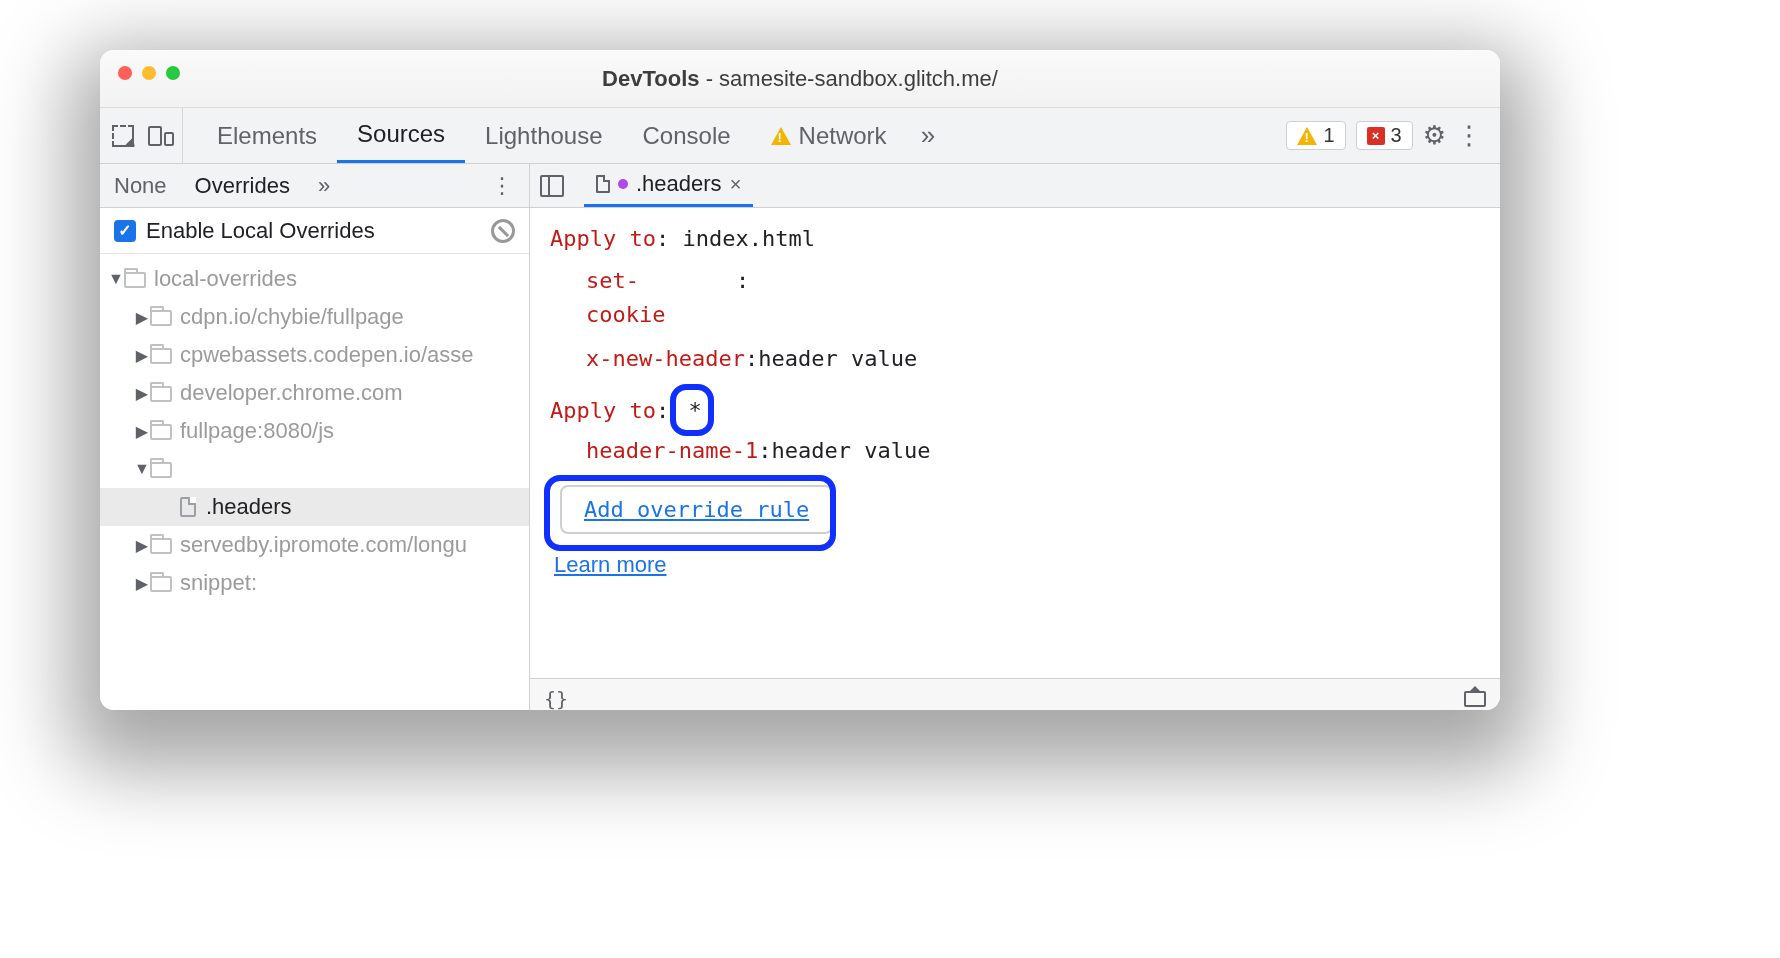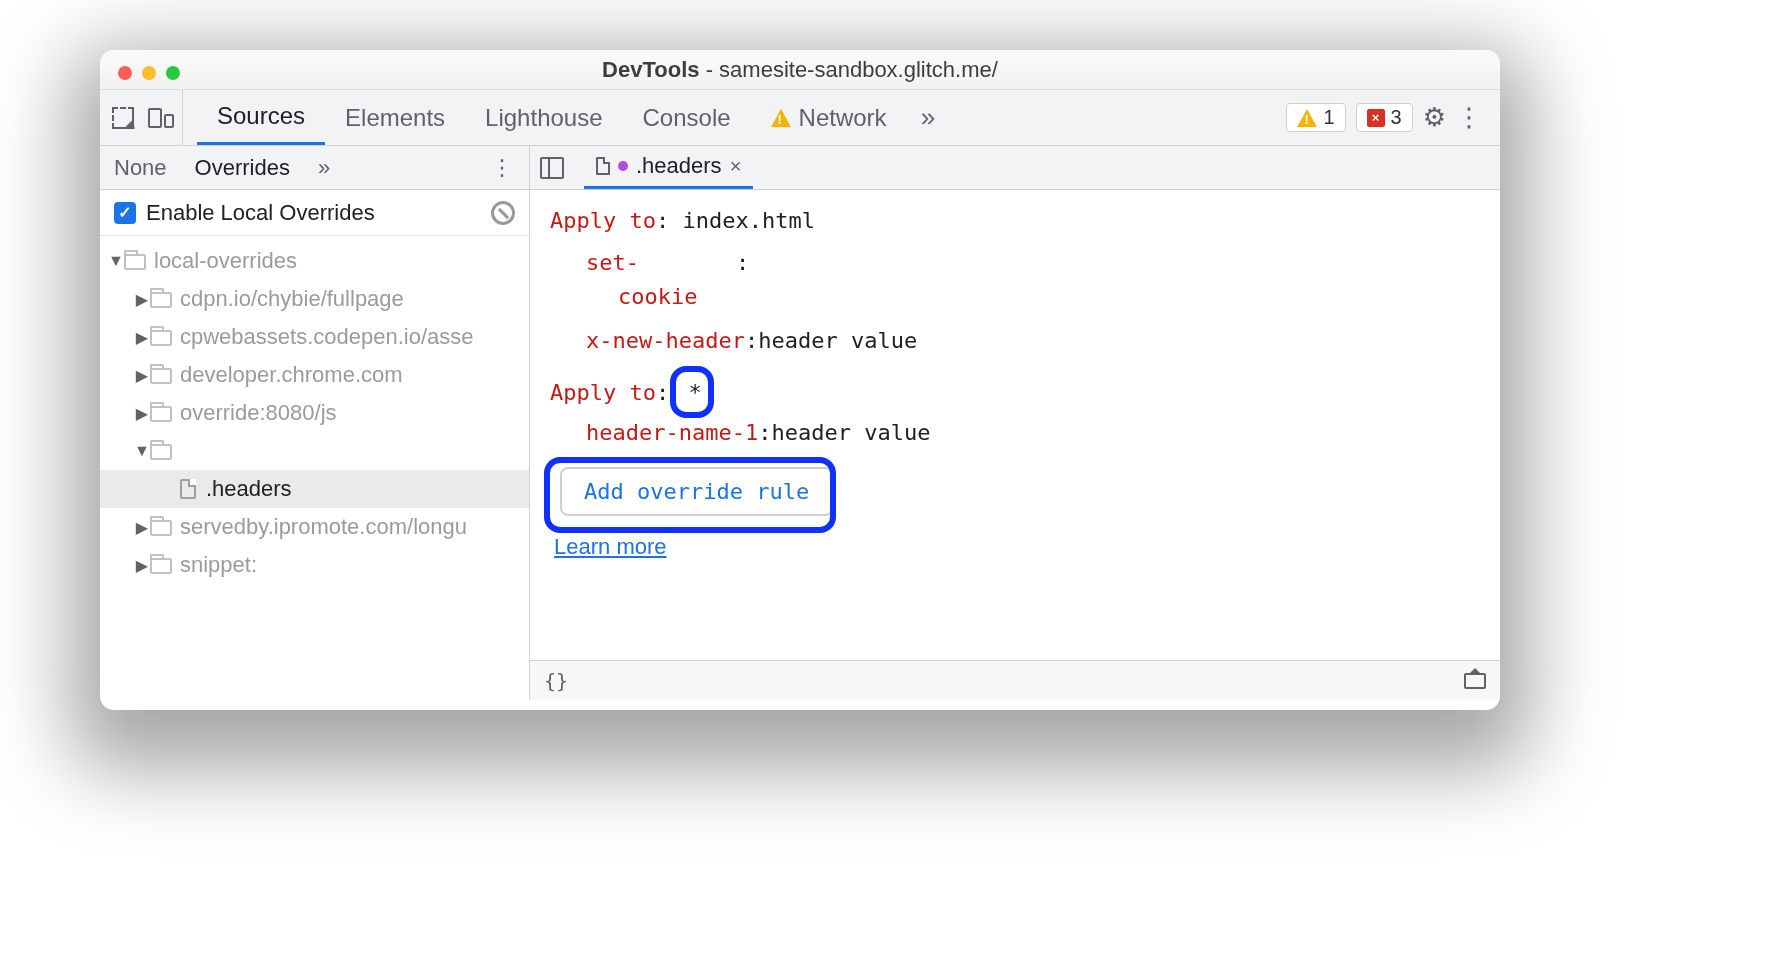--- a/index.html
+++ b/index.html
@@ -5,21 +5,21 @@
   * { box-sizing: border-box; margin: 0; padding: 0; }
   html, body { width: 1780px; height: 958px; background: transparent; font-family: "Helvetica Neue", Arial, sans-serif; }
   .stage { position: relative; width: 1780px; height: 958px; }
   .window {
     position: absolute; left: 100px; top: 50px; width: 1400px; height: 660px;
     background: #fff; border-radius: 14px; overflow: hidden;
     box-shadow: 0 30px 80px 30px rgba(0,0,0,0.35);
   }
   
   .titlebar {
-    height: 40px; background: linear-gradient(#fafafa,#f2f2f2);
+    height: 58px; background: linear-gradient(#fafafa,#f2f2f2);
     border-bottom: 1px solid #dcdcdc; display: flex; align-items: center;
     position: relative;
   }
   .traffic { position:absolute; left:18px; top:16px; display:flex; gap:10px; }
   .dot { width:14px; height:14px; border-radius:50%; }
   .dot.red{background:#ff5f57;} .dot.yellow{background:#febc2e;} .dot.green{background:#28c840;}
   .title { width:100%; text-align:center; font-size:22px; color:#3d3d3d; font-weight:600; }
   .title .thin { font-weight:400; }
 
   
@@ -75,21 +75,21 @@
   .ed-filetab .close-x{font-size:20px; color:#5f6368;}
 
   .ed-body{ flex:1; font-family: Menlo, Consolas, monospace; font-size:22px; color:#202124; padding:14px 20px; line-height:1.55; position:relative;}
   .kw{color:#c41a16;}
   .colon{color:#202124;}
   .val{color:#202124;}
   .hdr-row{display:flex; align-items:flex-start;}
   .hdr-key{color:#c41a16; min-width:140px; text-align:left;}
   .hdr-sep{padding:0 10px;}
   .wrap-val{max-width:630px;}
-  .rule-btn{display:inline-block; margin-top:16px; border:2px solid #cfcfcf; border-radius:8px; padding:10px 22px; color:#1a73e8; font-family:inherit; font-size:22px; background:#fff; font-weight:500;}
+  .rule-btn{display:inline-block; margin-top:16px; border:2px solid #cfcfcf; border-radius:8px; padding:10px 22px; color:#1a73e8; font-family:inherit; font-size:22px; background:#fff; font-weight:500;text-decoration:underline;}
   .highlight-ring{position:absolute; border:6px solid #1030ff; border-radius:16px; pointer-events:none;}
   .learn{color:#1a73e8; text-decoration:underline; font-family: "Helvetica Neue", Arial, sans-serif; font-size:22px; display:inline-block; margin-top:14px; margin-left:4px;}
 
   .ed-footer{height:40px; border-top:1px solid #d0d0d0; background:#f7f7f7; display:flex; align-items:center; padding:0 14px; font-family:Menlo,monospace; color:#5f6368; font-size:20px;}
   .ed-footer .drawer-ico{margin-left:auto; width:22px; height:16px; border:2px solid #5f6368; border-radius:2px; position:relative;}
   .ed-footer .drawer-ico::before{content:"";position:absolute;left:3px;right:3px;top:-7px;height:0;border-left:6px solid transparent;border-right:6px solid transparent;border-bottom:6px solid #5f6368;}
 
   
   .insp-ico{width:22px;height:22px;border:2px dashed #5f6368;border-right-style:solid;border-bottom-style:solid;position:relative;}
   .insp-ico::after{content:"";position:absolute;right:-4px;bottom:-4px;width:0;height:0;border-left:8px solid #5f6368;border-top:5px solid transparent;border-bottom:5px solid transparent;transform:rotate(45deg);}
@@ -121,22 +121,22 @@
 
     <div class="toolbar">
       <div class="tb-left">
         <div class="insp-ico"></div>
         <div class="device-ico">
             <div class="a"></div>
             <div class="b"></div>
           </div>
       </div>
       <div class="tb-tabs">
+        <div class="panel-tab">Elements</div>
         <div class="panel-tab active">Sources</div>
-        <div class="panel-tab">Elements</div>
         <div class="panel-tab">Lighthouse</div>
         <div class="panel-tab">Console</div>
         <div class="panel-tab warn-ico">
           <span class="warn-tri"></span>
           <span>Network</span>
         </div>
         <div class="chevrons">»</div>
       </div>
       <div class="tb-right">
         <div class="badge">
@@ -186,21 +186,21 @@
             <span class="tree-label">cpwebassets.codepen.io/asse</span>
           </div>
           <div class="tree-row" style="padding-left:34px;">
             <span class="disclosure">▶</span>
               <span class="folder-ico"></span>
             <span class="tree-label">developer.chrome.com</span>
           </div>
           <div class="tree-row" style="padding-left:34px;">
             <span class="disclosure">▶</span>
               <span class="folder-ico"></span>
-            <span class="tree-label">override:8080/js</span>
+            <span class="tree-label">fullpage:8080/js</span>
           </div>
           <div class="tree-row" style="padding-left:34px;">
             <span class="disclosure">▼</span>
               <span class="folder-ico"></span>
           </div>
           <div class="tree-row sel" style="padding-left:80px;">
             <span class="file-ico"></span>
             <span class="tree-label" style="color:#202124;">.headers</span>
           </div>
           <div class="tree-row" style="padding-left:34px;">
@@ -228,21 +228,21 @@
         </div>
 
         <div class="ed-body">
           
           <div>
             <span class="kw">Apply to</span><span class="colon">: </span>
             <span class="val">index.html</span>
           </div>
           <div class="hdr-row" style="padding-left:36px; margin-top:8px;">
             <div class="hdr-key" style="width:110px;">
-              <span style="color:#c41a16;">set-</span><br><span style="color:#c41a16;margin-left:32px;">cookie</span>
+              <span style="color:#c41a16;">set-</span><br><span style="color:#c41a16;">cookie</span>
             </div>
             <div class="hdr-sep">:</div>
           </div>
           <div class="hdr-row" style="padding-left:36px; margin-top:10px;">
             <span class="kw">x-new-header</span>
               <span class="colon">: </span>
             <span class="val">header value</span>
           </div>
 
           

